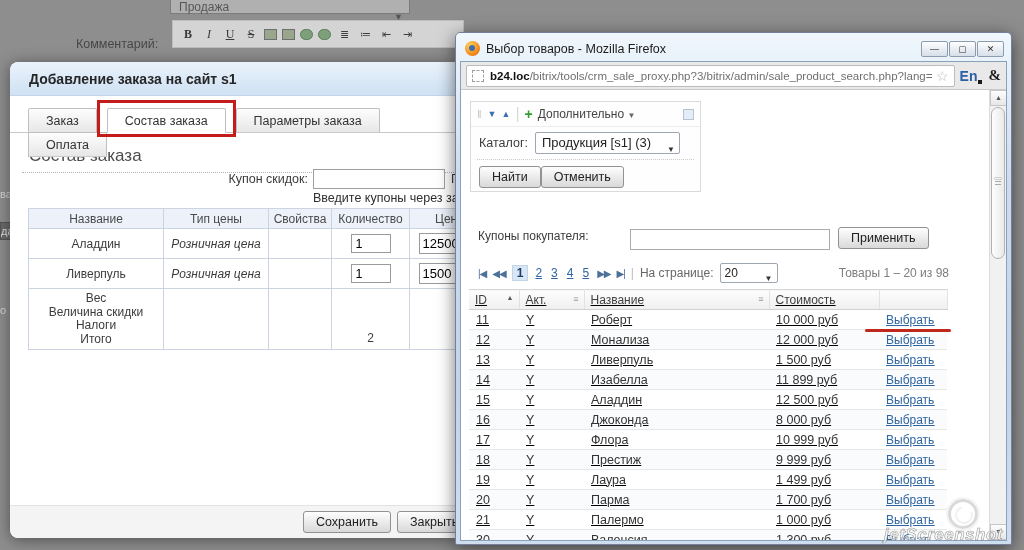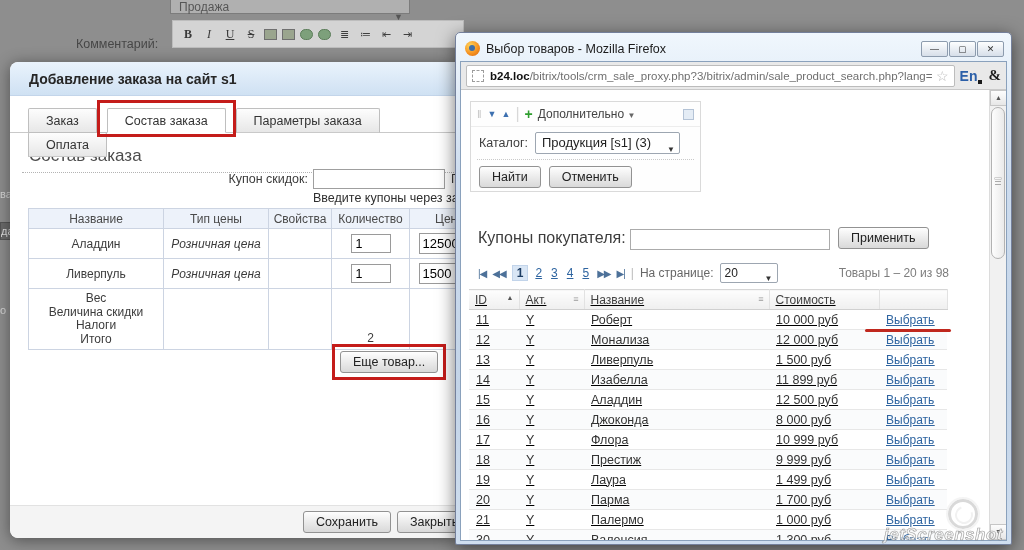--- a/index.html
+++ b/index.html
@@ -76,23 +76,23 @@
   .fb-sep { color:#d8d8d8; }
   .plus { color:#2f9e2f; font-weight:bold; font-size:14px; }
   .morelink { font-size:12px; color:#444; }
   .morelink .dd { font-size:8px; color:#666; }
   .fb-chk { width:11px; height:11px; border:1px solid #b4c3d6; background:#e4ecf5; margin-left:auto; }
   .fb-row2 { display:flex; align-items:center; gap:7px; padding:5px 8px 2px; }
   .fb-row2 .lbl { font-size:12.5px; color:#3d3d3d; }
   .selectbox { position:relative; width:145px; height:22px; border:1px solid #9da6b1; border-radius:2px; background:#fff; font-size:13px; color:#1f1f1f; line-height:20px; padding:0 16px 0 6px; }
   .selectbox .dd { position:absolute; right:4px; top:7px; font-size:8px; color:#333; }
   .fb-dots { border-top:1px dotted #c9c9c9; margin:3px 6px; }
-  .fb-row3 { display:flex; gap:8px; padding:3px 8px; }
-
-  .coupons-label { position:absolute; left:17px; top:139px; font-size:16px; color:#3d3d3d; }
+  .fb-row3 { display:flex; padding:3px 8px; }
+
+  .coupons-label { position:absolute; left:17px; top:139px; font-size:12px; color:#3d3d3d; }
   .coupons-input { position:absolute; left:169px; top:139px; width:200px; height:21px; border:1px solid #ababab; font-size:12px; padding:0 4px; }
   .apply-btn { position:absolute; left:377px; top:137px; }
 
   .pagerow { position:absolute; left:17px; top:173px; width:471px; height:20px; font-size:12px; display:flex; align-items:center; gap:6px; color:#4d7199; }
   .pnav { color:#4d7199; font-size:10px; letter-spacing:-1px; }
   .page { color:#2e64a0; text-decoration:underline; padding:0 2px; }
   .page.cur { background:#d9e6f5; border:1px solid #c2d4ea; color:#1d3d63; font-weight:bold; text-decoration:none; padding:0 4px; }
   .pagesep { color:#bbb; }
   .perpage-lbl { color:#666; }
   .perpage { position:relative; width:58px; height:20px; border:1px solid #9da6b1; border-radius:2px; background:#fff; color:#222; line-height:18px; padding:0 4px; }
@@ -198,23 +198,20 @@
               <div>Итого</div>
             </td>
             <td></td>
             <td></td>
             <td class="sumqty">2</td>
             <td></td>
           </tr>
         </tbody>
     </table>
 
-    <div class="morewrap">
-      <button class="btn">Еще товар...</button>
-    </div>
 
     <div class="dlg-footer">
       <button class="btn save-btn">Сохранить</button>
       <button class="btn close-btn">Закрыть</button>
     </div>
   </div>
 
   <div class="ffwin">
     <div class="fftitle">
       <span class="ffico"></span>

